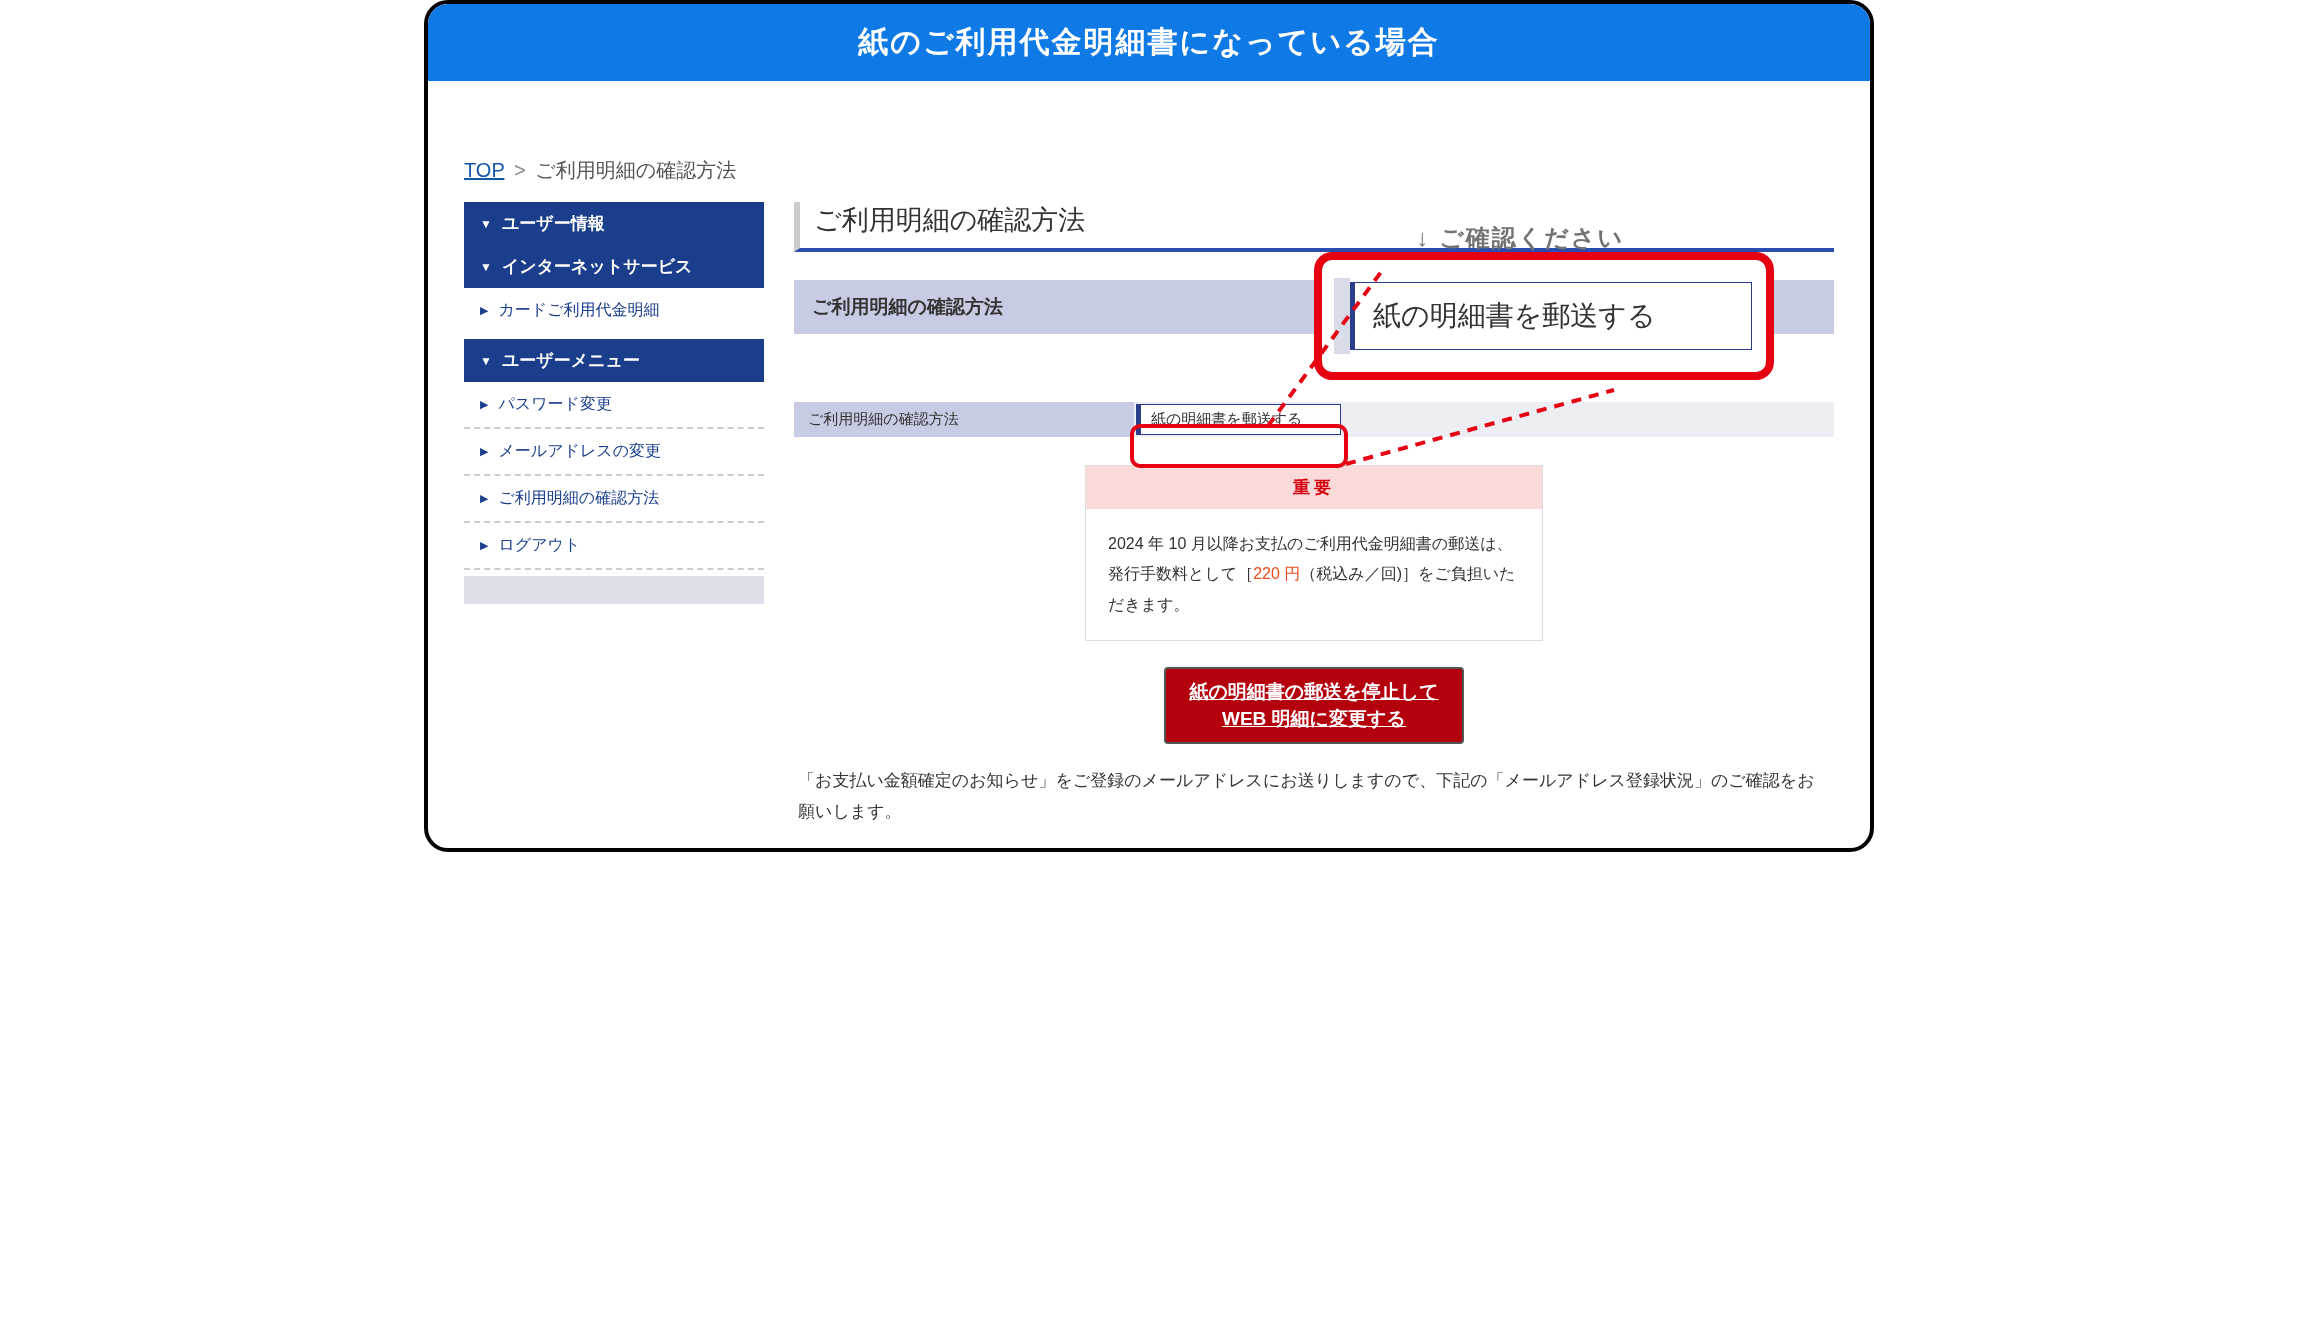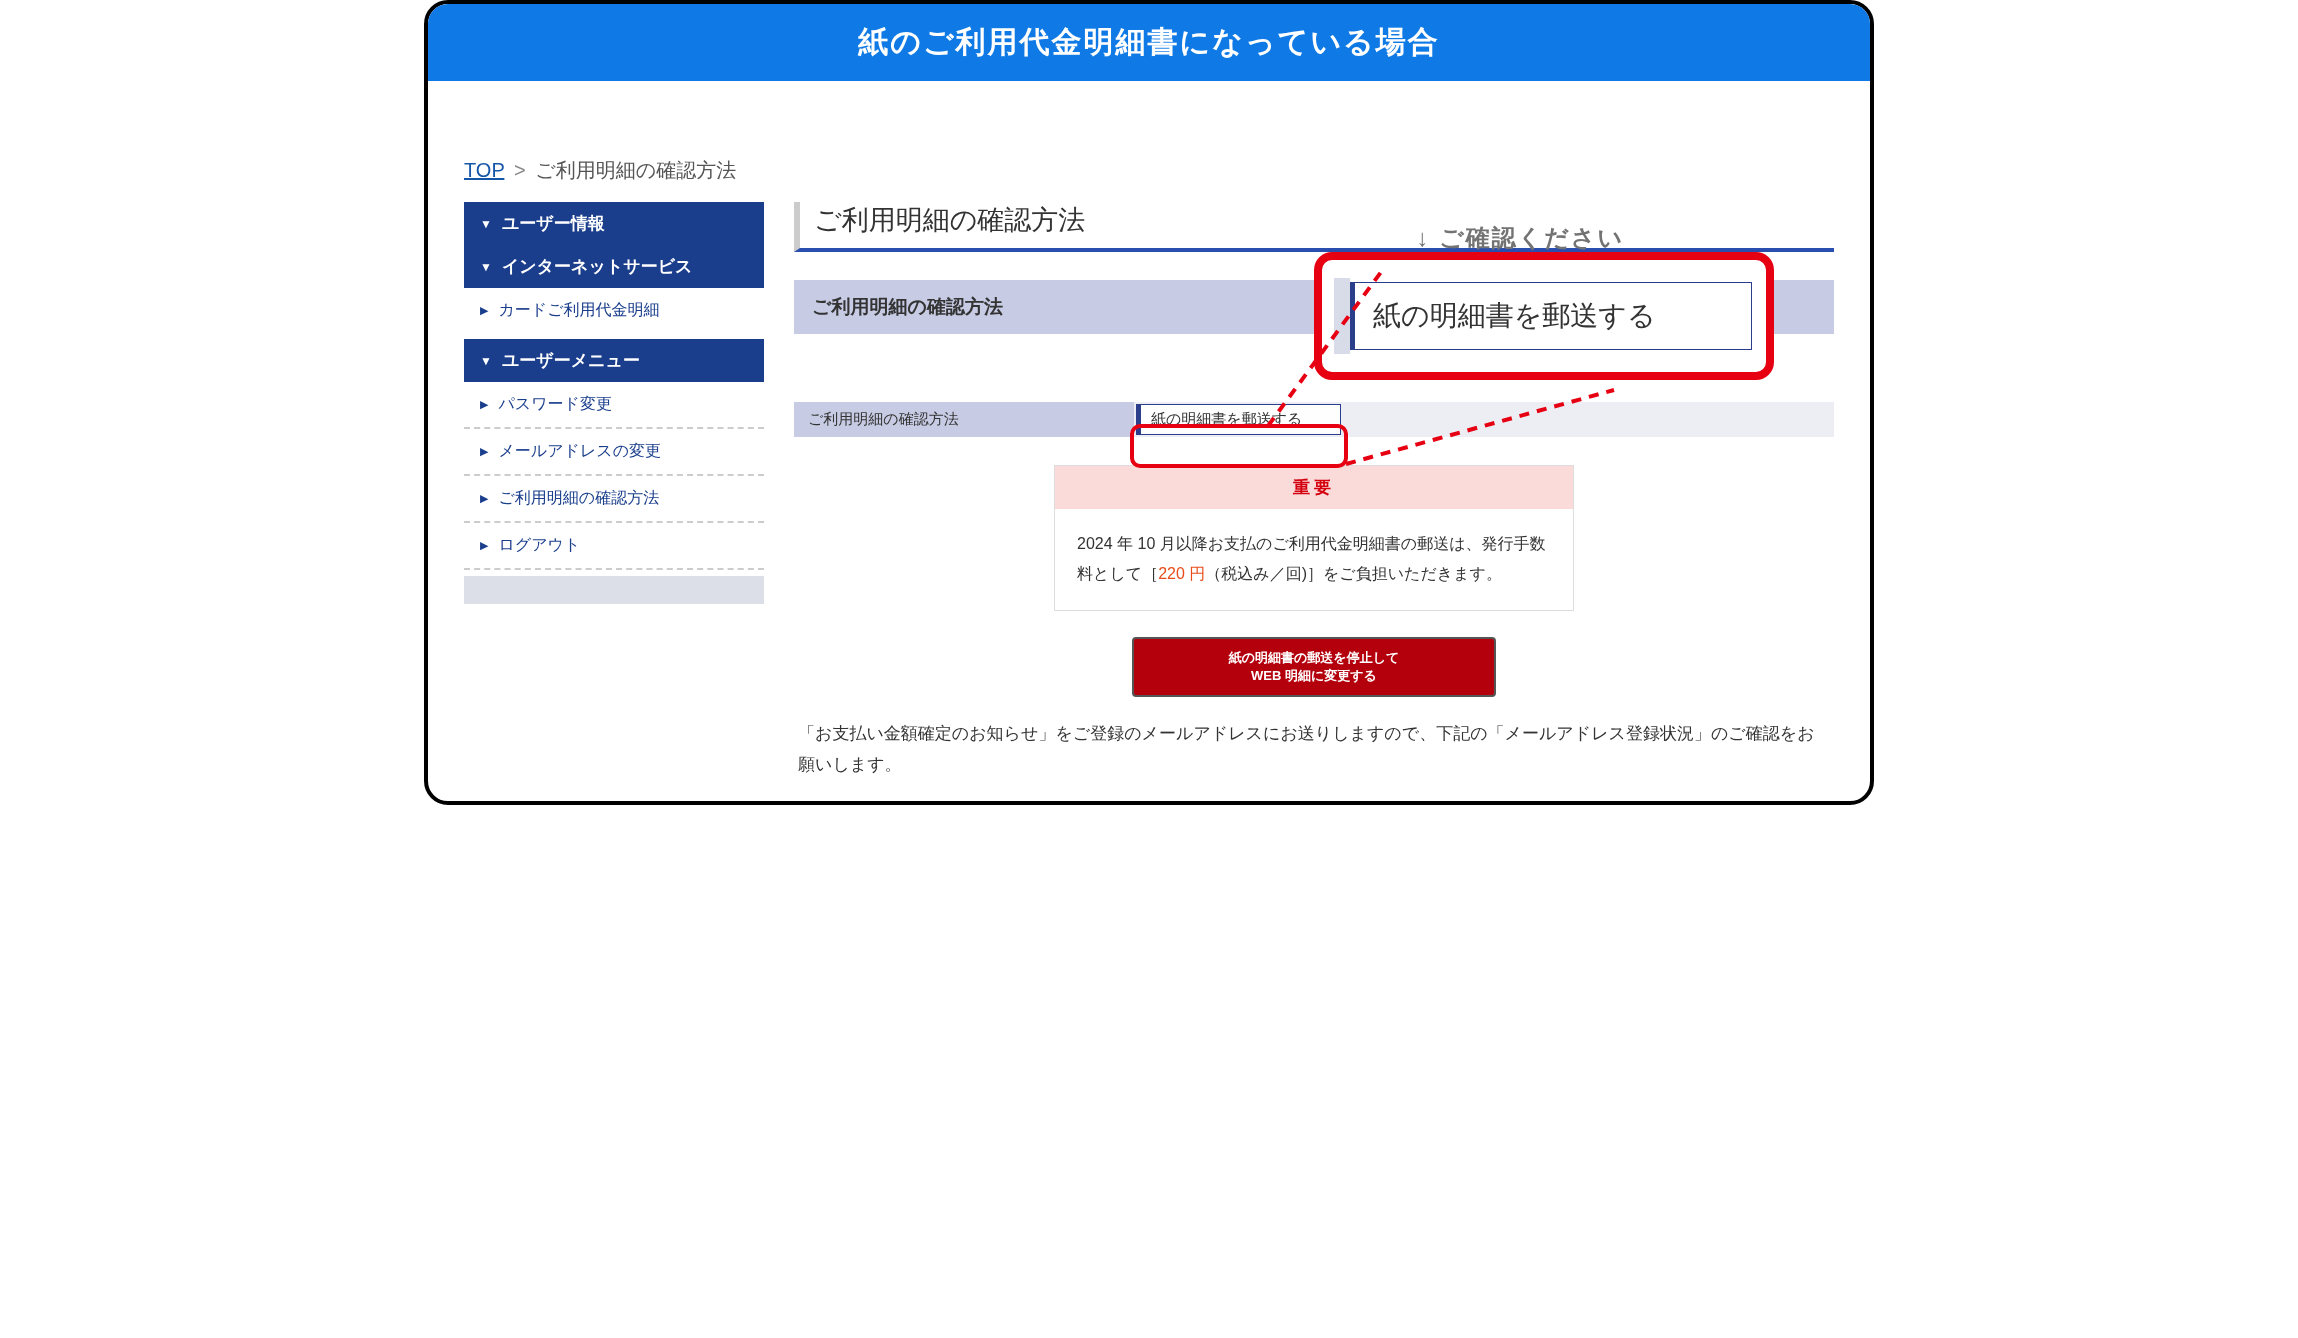--- a/index.html
+++ b/index.html
@@ -137,21 +137,21 @@
     font-size: 15px;
     width: 205px;
   }
   .small-highlight {
     position: absolute;
     border: 4px solid #e60012;
     border-radius: 10px;
     pointer-events: none;
   }
   .notice-box {
-    width: 520px;
+    width: 458px;
     margin: 0 auto 26px auto;
     border: 1px solid #ddd;
   }
   .notice-head {
     background: #fbdada;
     color: #d4000f;
     text-align: center;
     padding: 10px;
     font-size: 17px;
     font-weight: 700;
@@ -159,32 +159,33 @@
   }
   .notice-body {
     padding: 20px 22px;
     font-size: 16px;
     line-height: 1.9;
     color: #333;
   }
   .notice-body .fee { color: #e84c1a; }
   .cta-btn {
     display: block;
-    width: 364px;
+    width: 300px;
     margin: 0 auto 22px auto;
     background: #b3000c;
     color: #fff;
     text-align: center;
     padding: 10px 16px;
-    font-size: 13px;
+    font-size: 19px;
     font-weight: 700;
     border: 2px solid #555;
     border-radius: 4px;
     line-height: 1.4;
     cursor: pointer;
+    text-decoration: underline;
   }
   .foot-note {
     font-size: 17px;
     line-height: 1.8;
     color: #333;
     padding: 0 4px;
   }
   
   .callout-label {
     position: absolute;

